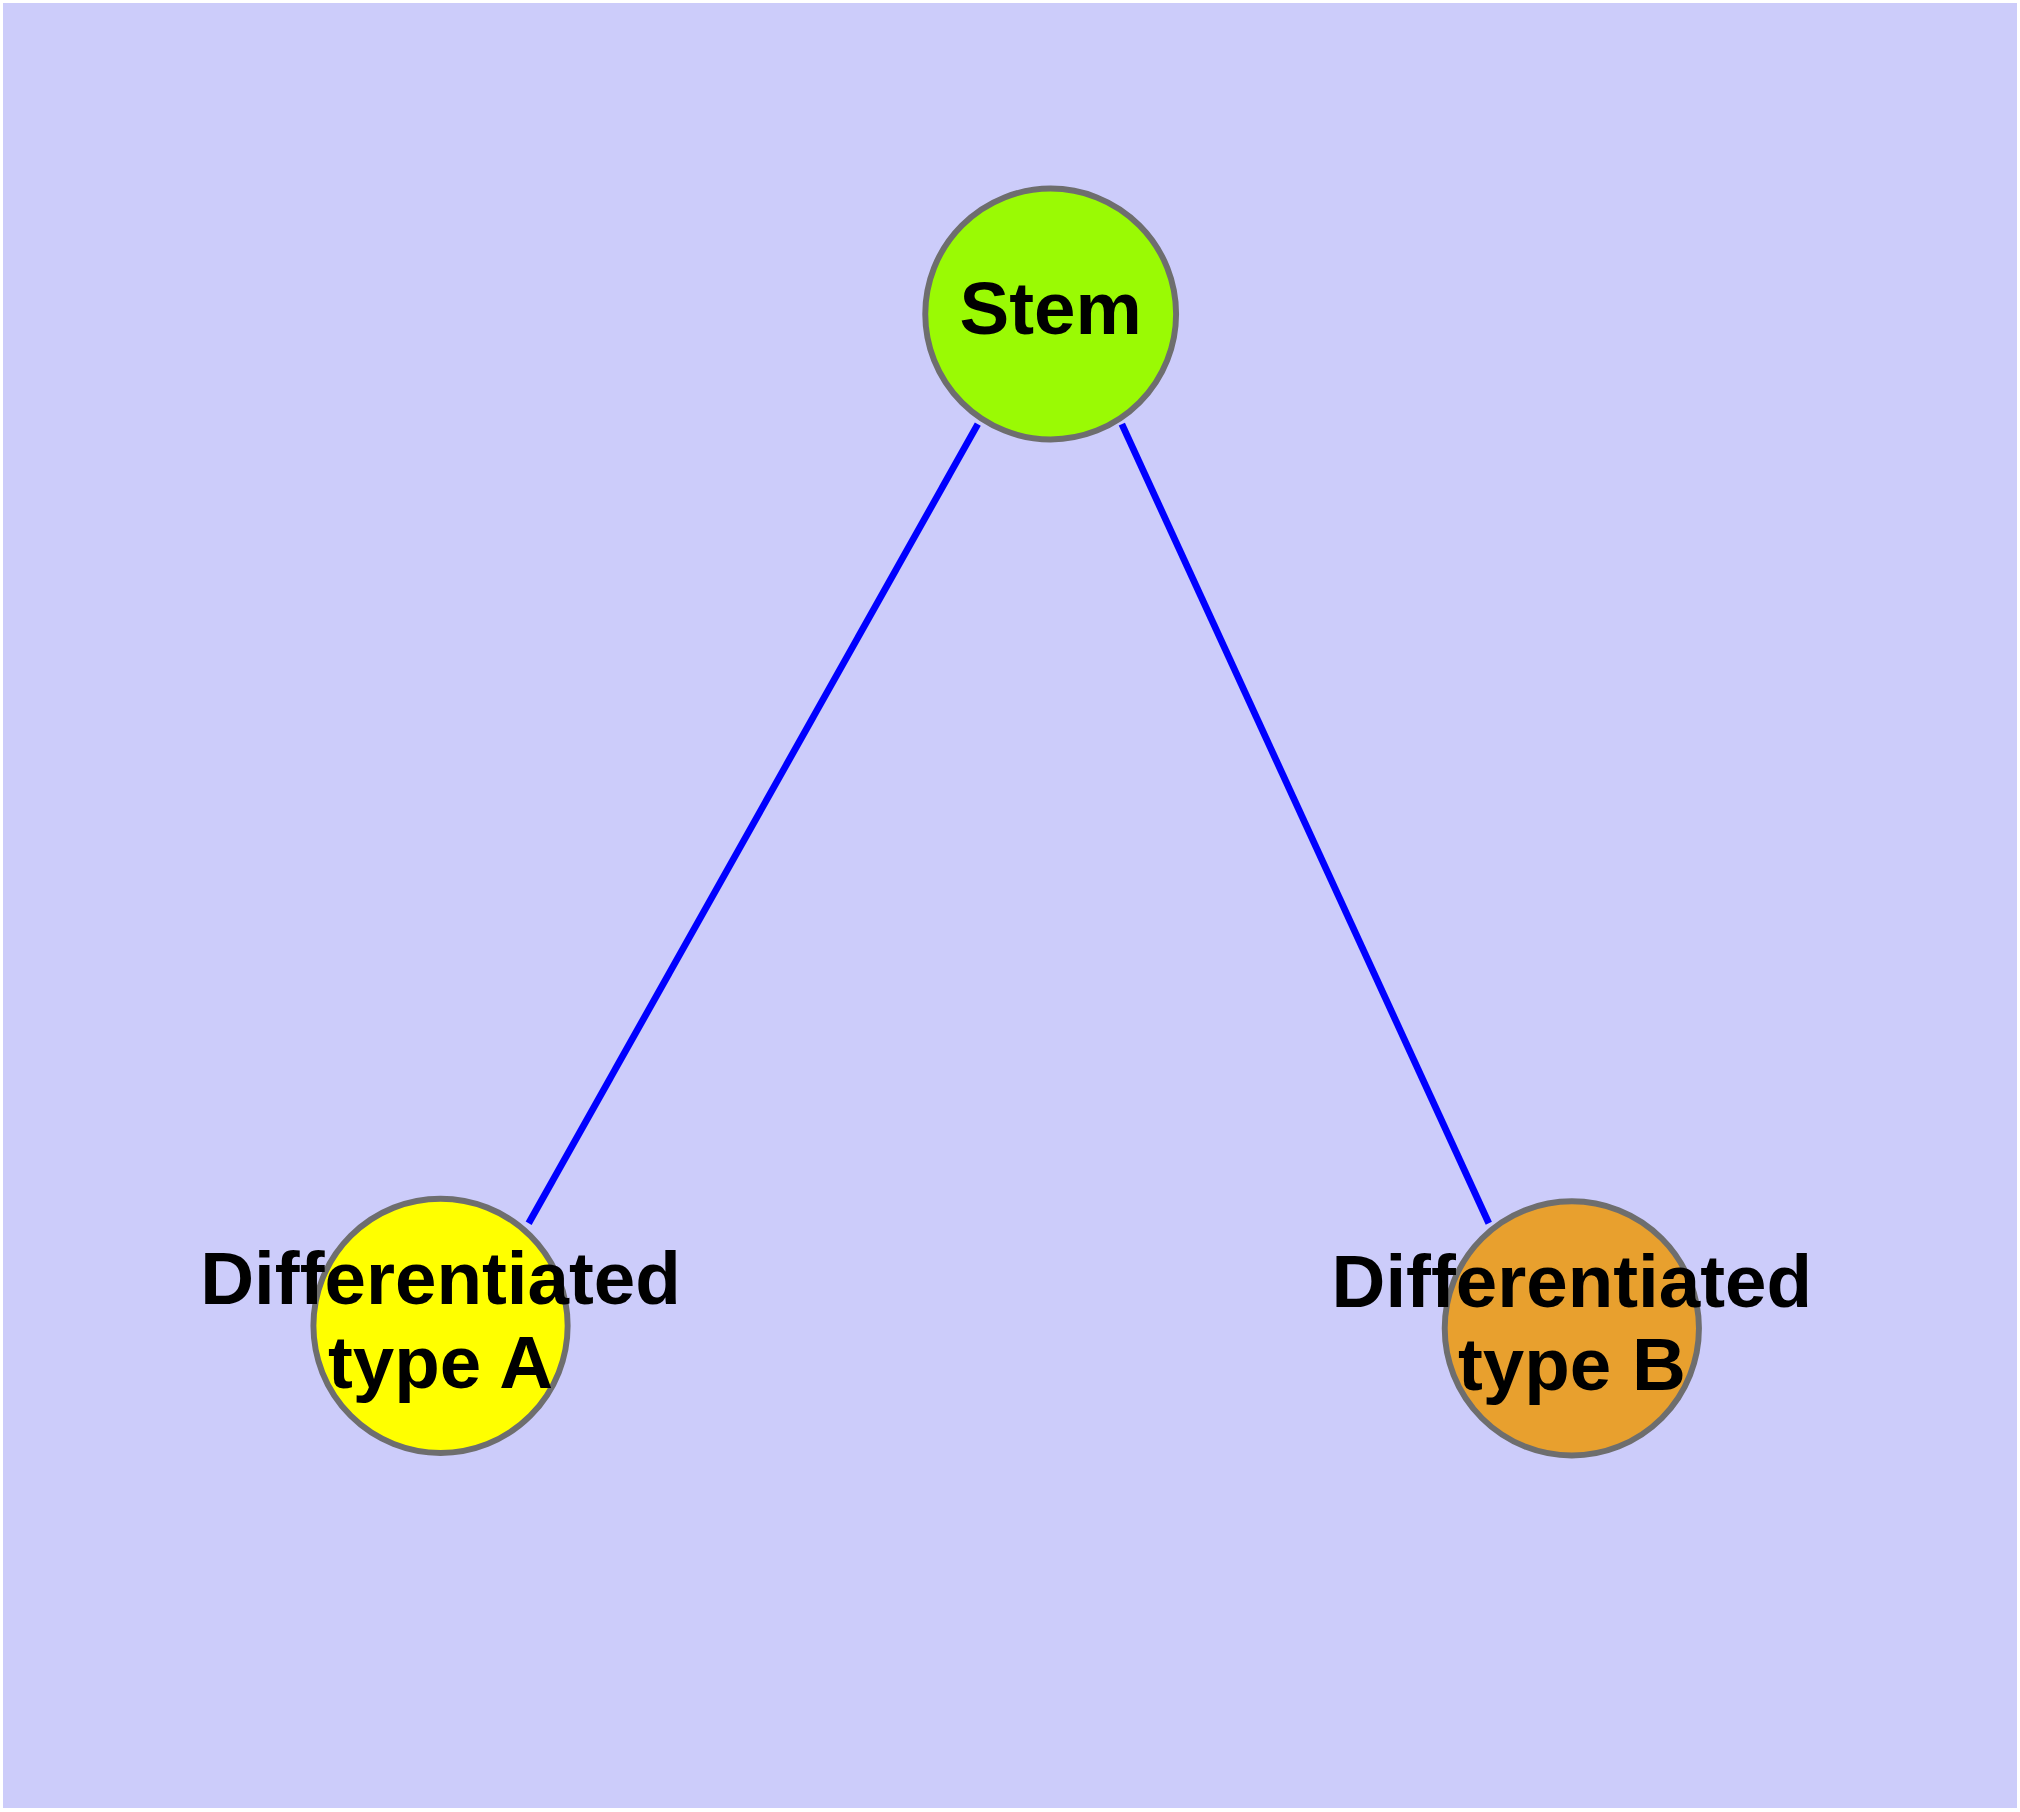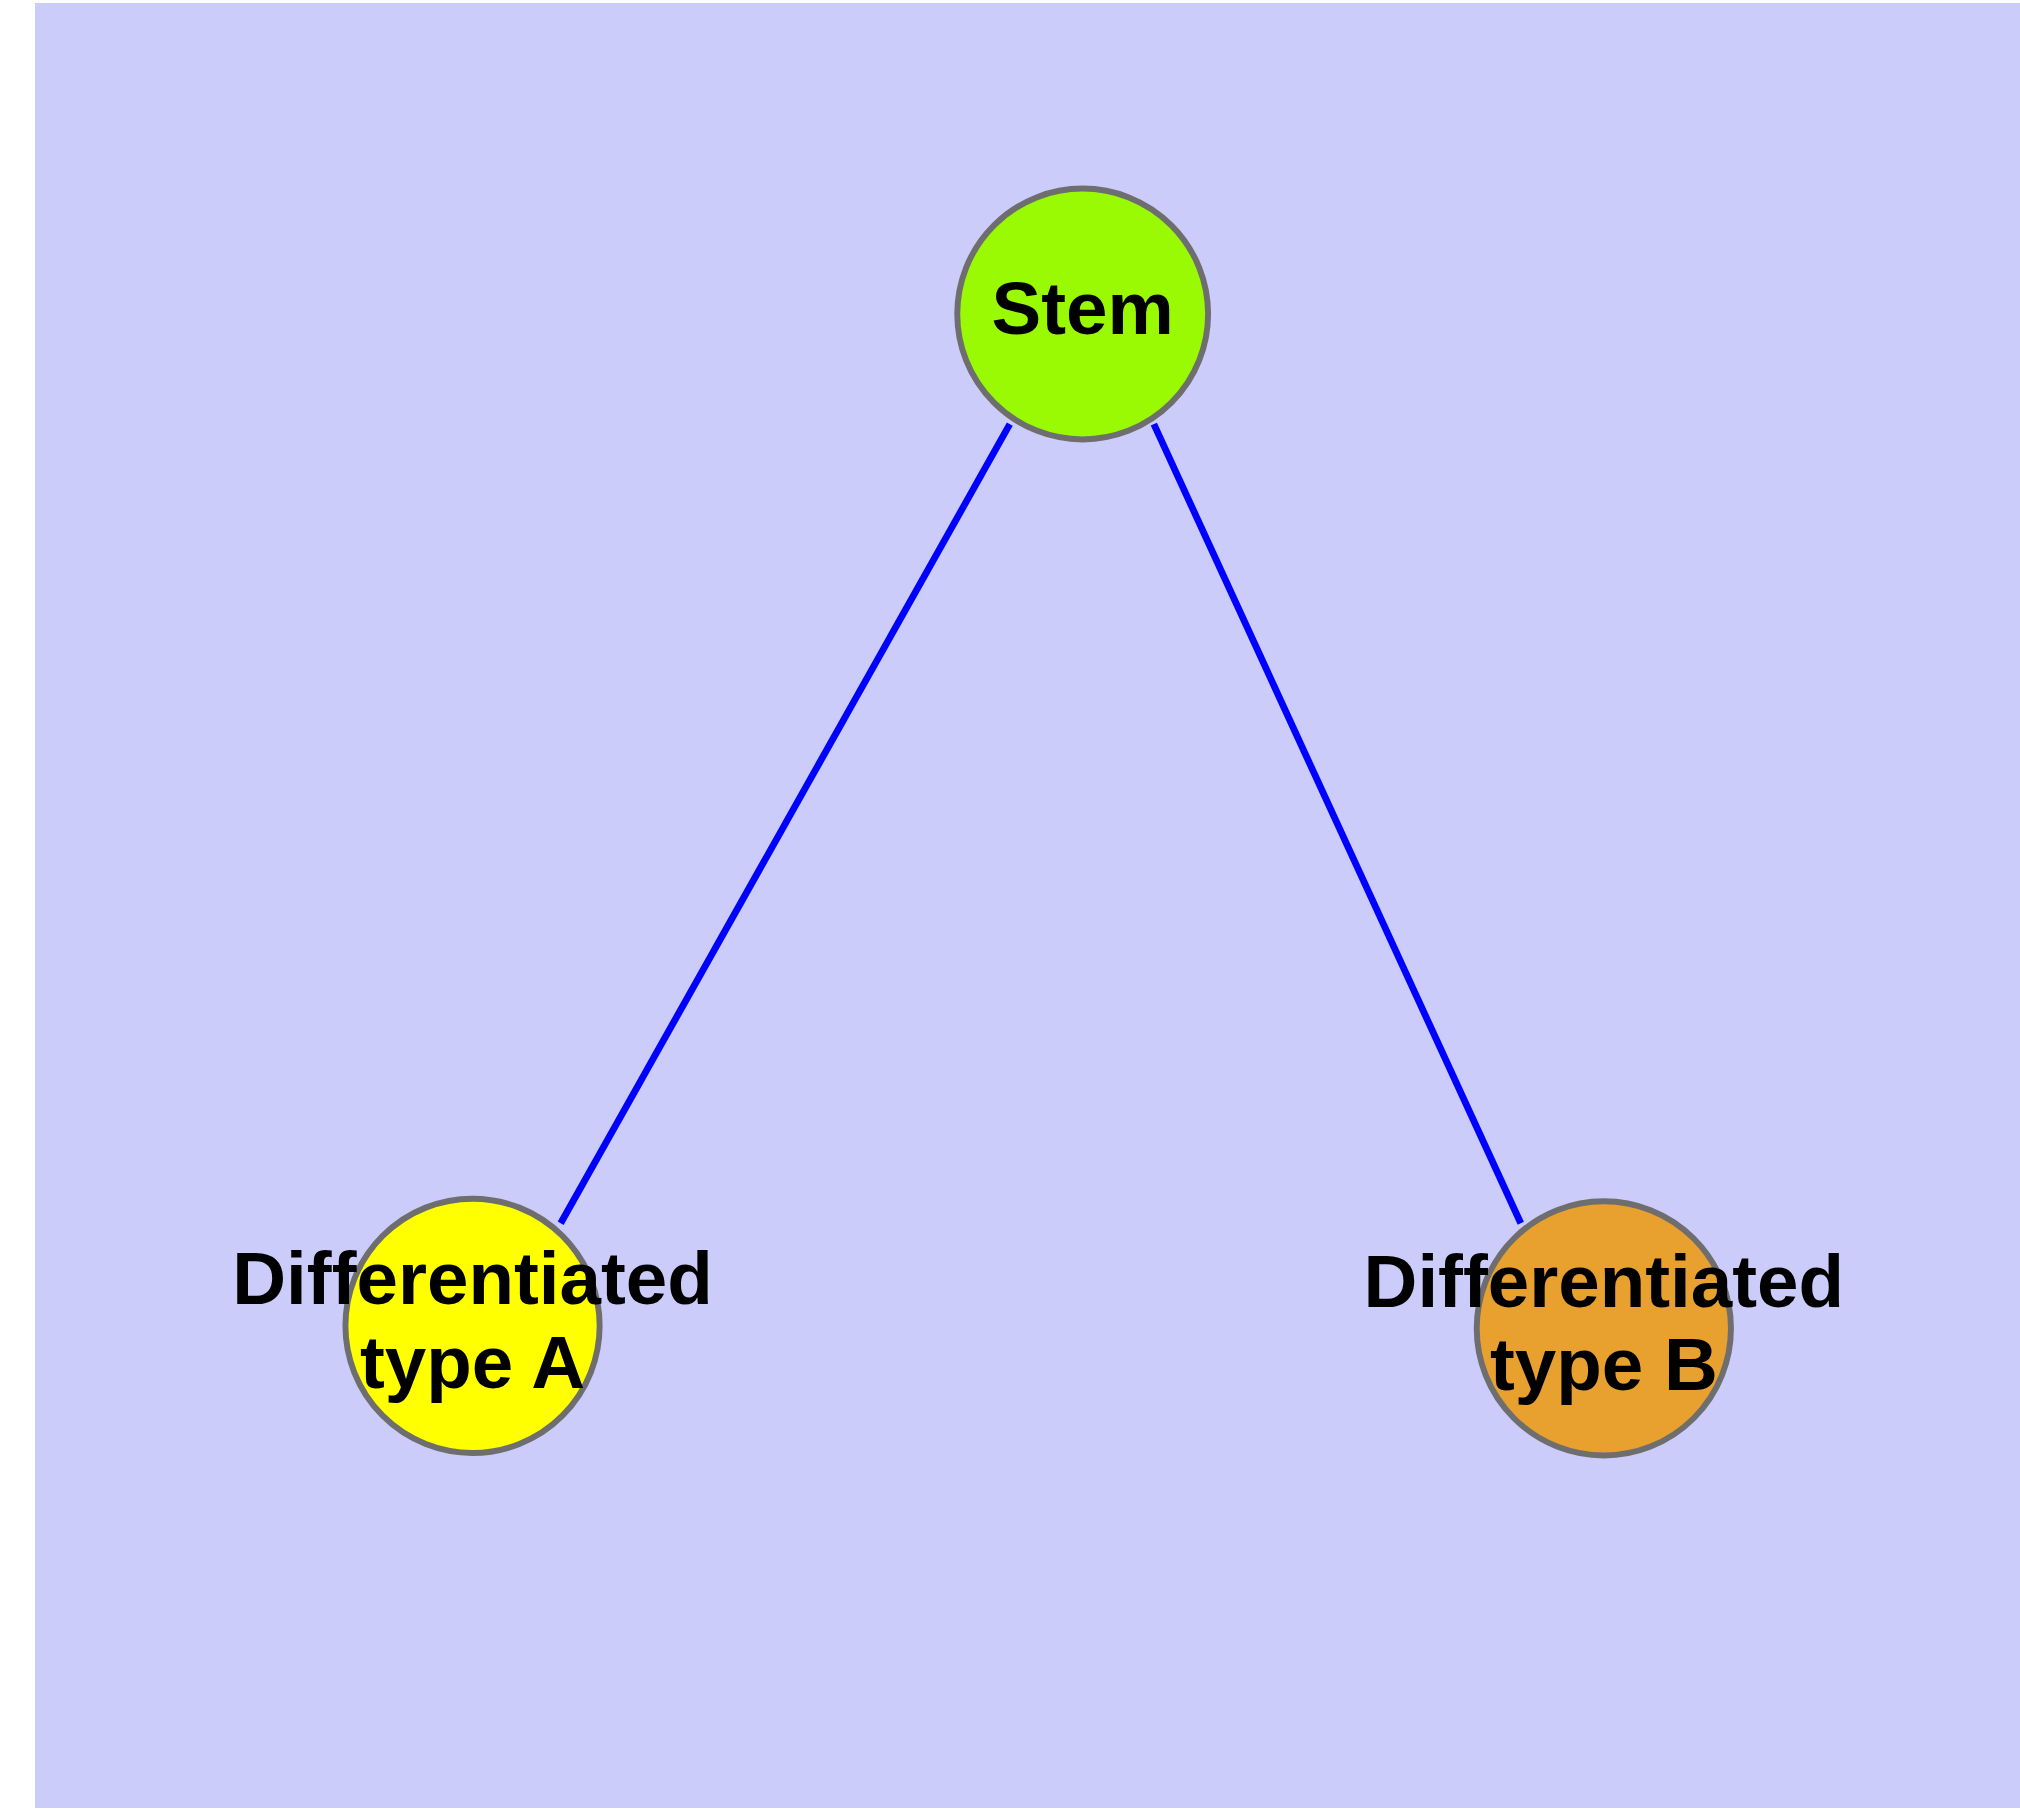--- a/index.html
+++ b/index.html
@@ -12,21 +12,20 @@
     height: 1812px;
     overflow: hidden;
     font-family: "Liberation Sans", sans-serif;
   }
   #canvas {
     position: relative;
     width: 1663px;
     height: 1812px;
     box-sizing: border-box;
     background: #ffffff;
-    margin-left: 32px;
   }
   #plot-area {
     position: absolute;
     left: 3.4px;
     top: 3.4px;
     width: 2014px;
     height: 1805px;
     background: #ccccfa;
   }
   #graph-svg {

